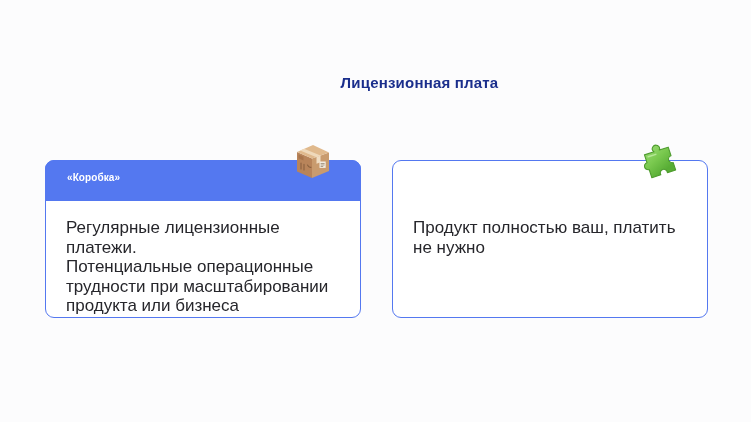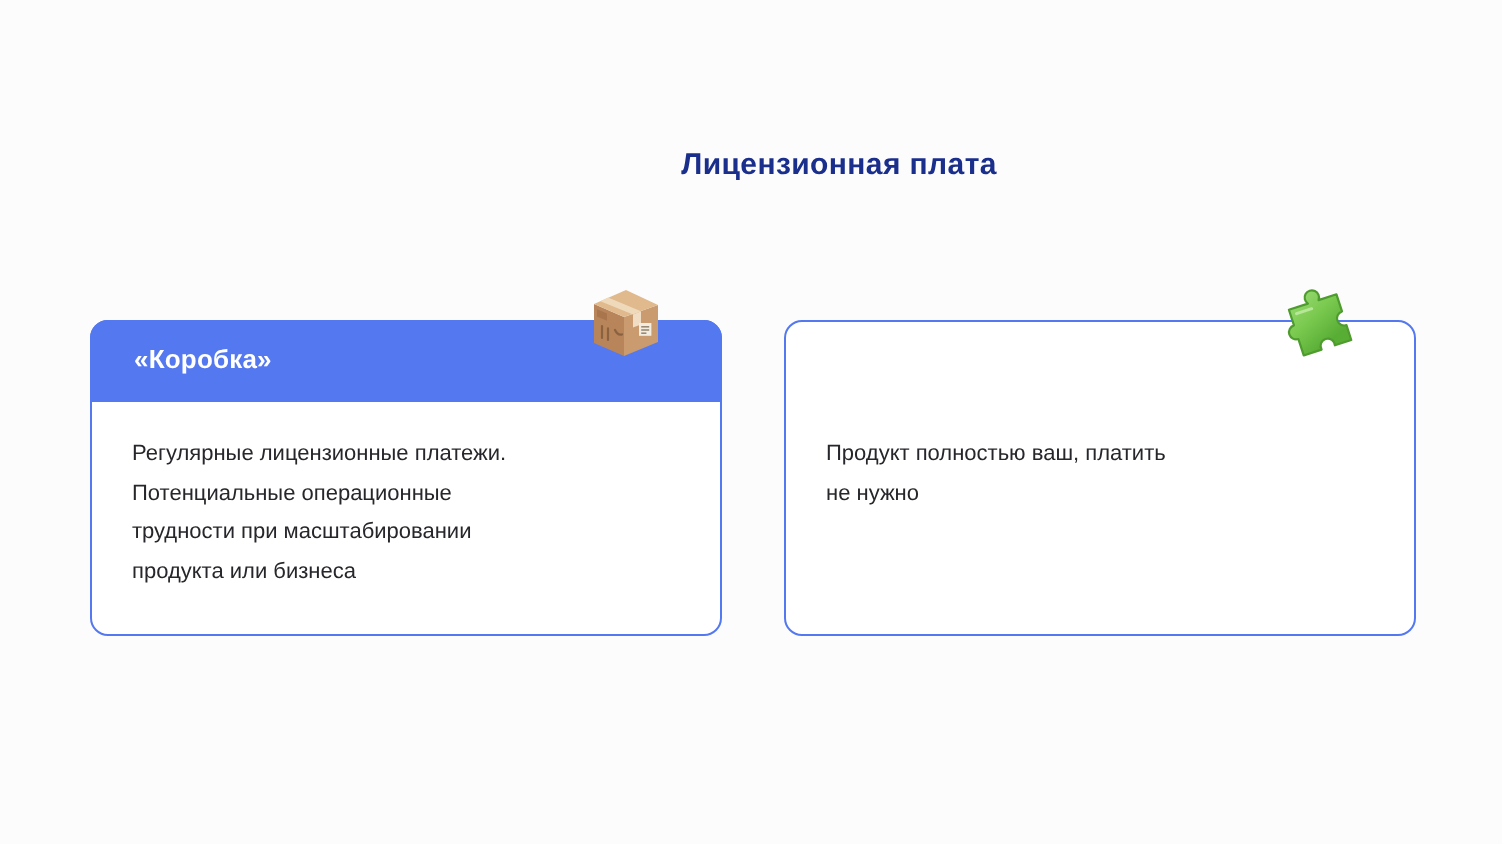--- a/index.html
+++ b/index.html
@@ -60,35 +60,35 @@
     height: 41px;
     box-sizing: border-box;
     background: #5478f0;
     border-radius: 9px 9px 0 0;
   }
 
   .card-header-label {
     position: absolute;
     left: 22px;
     top: 12px;
-    font-size: 13px;
+    font-size: 10px;
     font-weight: bold;
     color: #ffffff;
     letter-spacing: 0.1px;
     white-space: nowrap;
   }
 
   .card-body {
     position: absolute;
     left: 0;
     top: 41px;
     width: 314px;
     padding: 16px 20px 0 20px;
     box-sizing: border-box;
-    font-size: 11px;
+    font-size: 17px;
     line-height: 19.5px;
     color: #26262b;
     white-space: pre-line;
   }
 
   
   .card-emoji {
     position: absolute;
     top: -22px;
     width: 44px;

